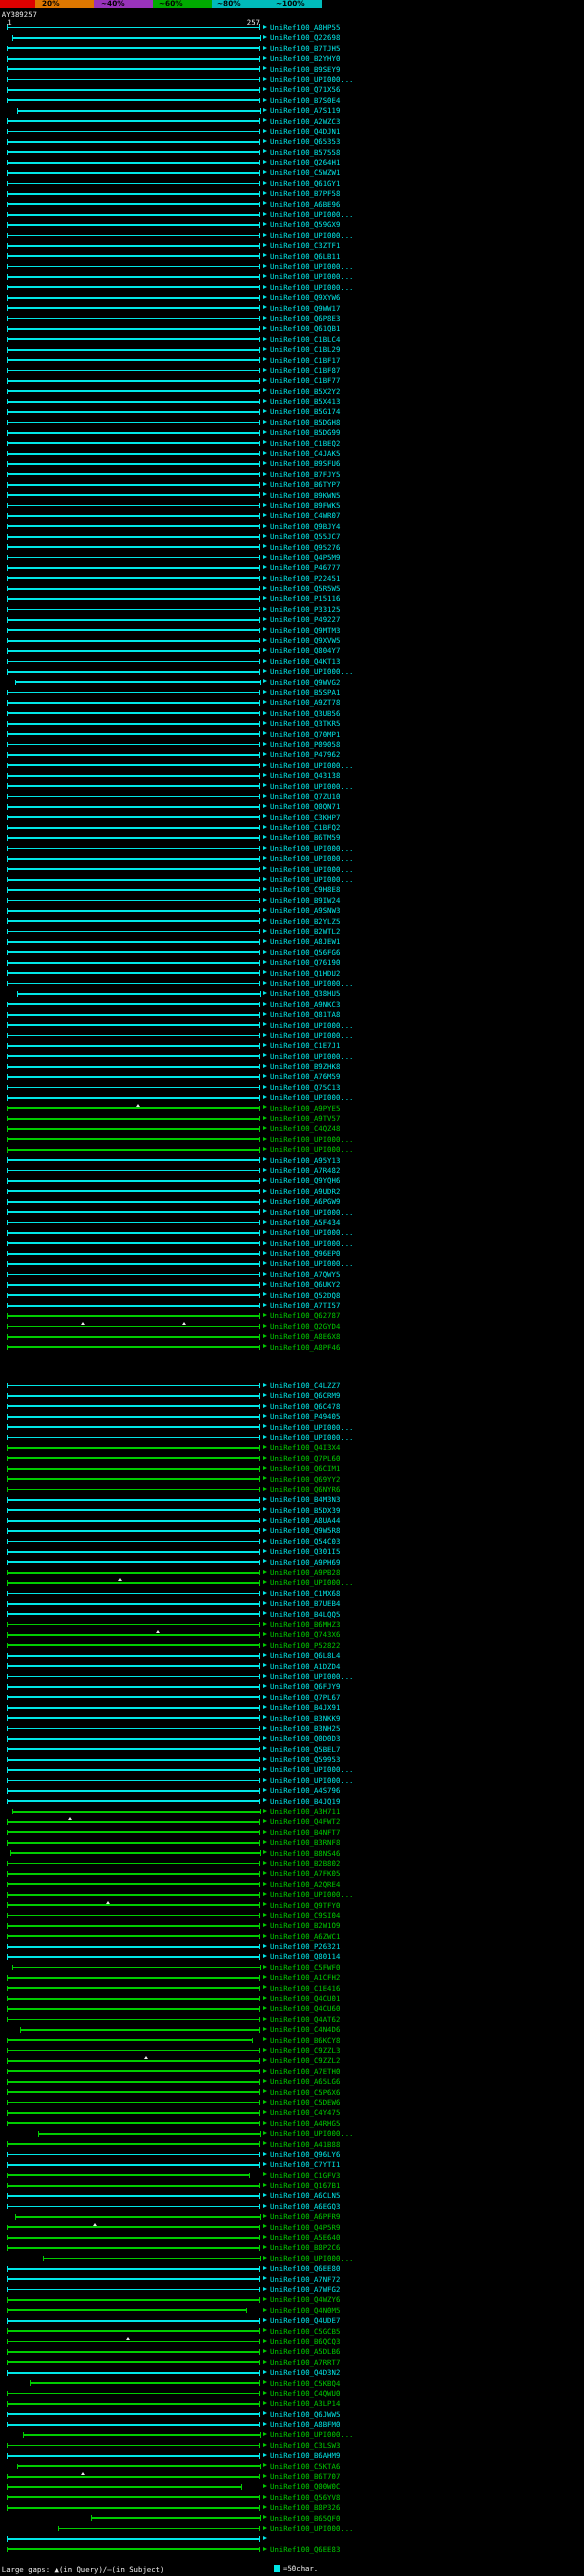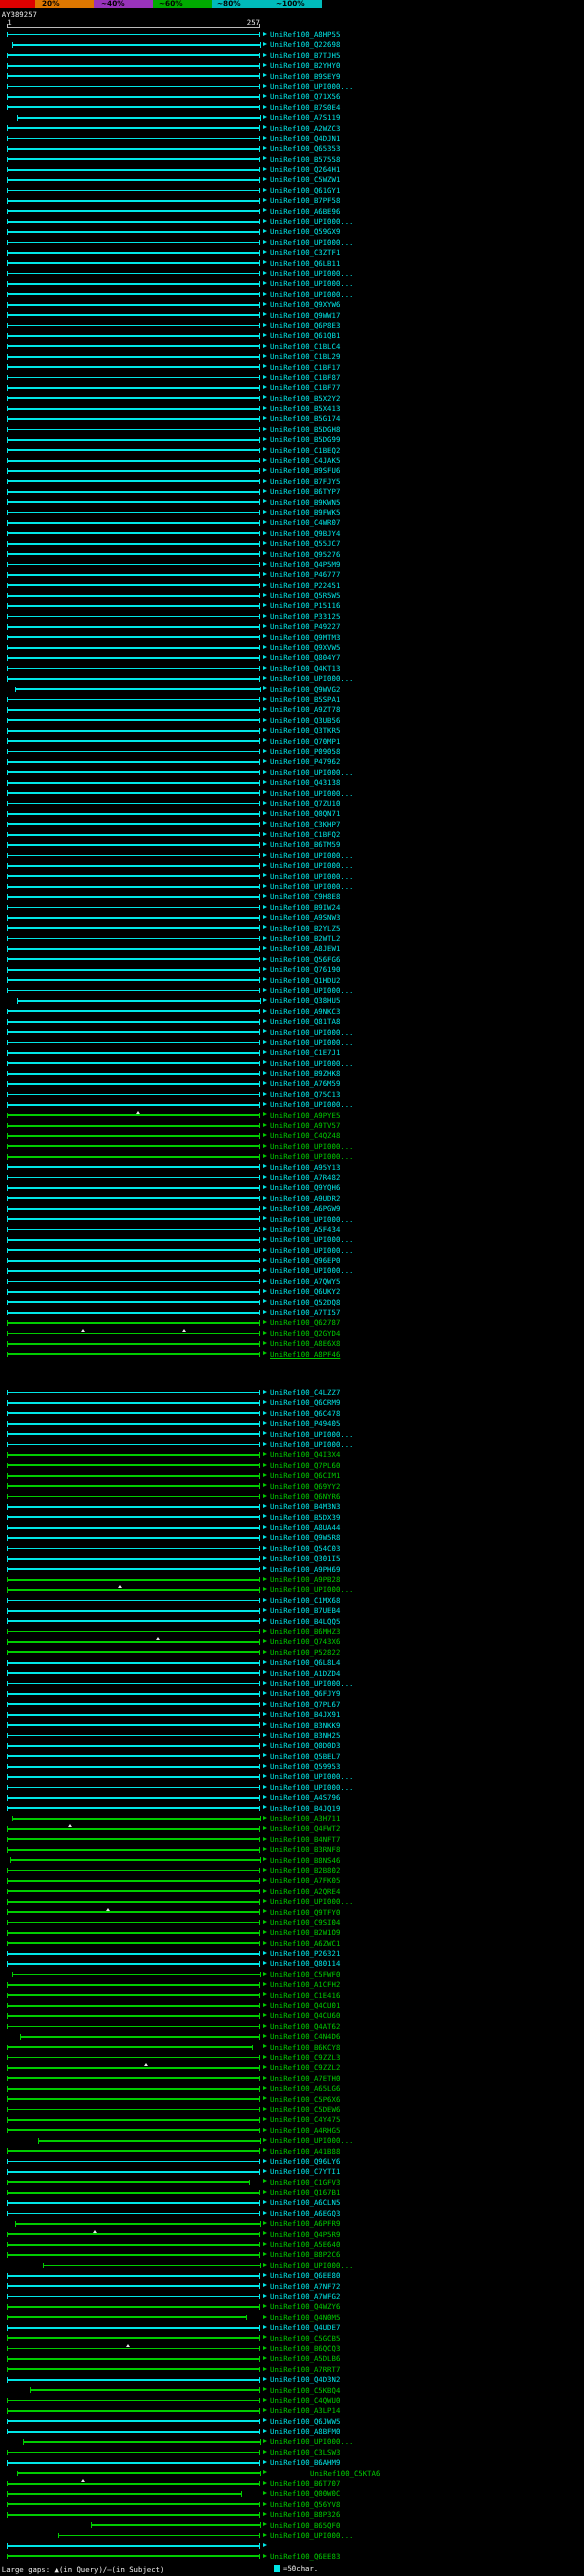--- a/index.html
+++ b/index.html
@@ -9,21 +9,21 @@
   .keyseg{height:8.2px}
   .keylabel{position:absolute;top:0;height:8.2px;line-height:8.2px;font-size:7.3px;font-weight:bold;
             color:#000;font-family:"DejaVu Sans",sans-serif}
   #query-name{position:absolute;top:10px;left:1.8px;font-size:7.3px;color:#e8e8e8}
   #scale-start{position:absolute;top:18.3px;left:7.3px;font-size:7.3px;color:#e8e8e8}
   #scale-end{position:absolute;top:18.3px;left:260px;transform:translateX(-100%);font-size:7.3px;color:#e8e8e8}
   #query-line{position:absolute;top:26.5px;left:7.3px;width:253px;height:0.9px;background:#bbb}
   #query-line::before,#query-line::after{content:"";position:absolute;top:-2.7px;width:0.9px;height:3.7px;background:#bbb}
   #query-line::before{left:0}
   #query-line::after{right:0}
-  #hits{position:absolute;top:30px;left:0;width:585px}
+  #hits{position:absolute;top:23px;left:0;width:585px}
   .hit-row{position:relative;width:585px}
   .bar{position:absolute;top:3.7px;height:1.8px}
   .bar::before,.bar::after{content:"";position:absolute;top:-1.8px;width:0.9px;height:5.5px;background:currentColor}
   .bar::before{left:0}
   .bar::after{right:0}
   .strand-arrow{position:absolute;left:263px;top:1.8px;width:0;height:0;
                 border-top:2.7px solid transparent;border-bottom:2.7px solid transparent;border-left:4.6px solid}
   .hit-label{position:absolute;left:270px;top:0;font-size:7.3px;line-height:10px;white-space:nowrap}
   .gap-marker{position:absolute;top:0;width:0;height:0;
               border-left:2.7px solid transparent;border-right:2.7px solid transparent;border-bottom:3.7px solid #e8e8e8}
@@ -683,21 +683,21 @@
       <span class="gap-marker" style="left: 182px;"></span>
     </div>
     <div class="hit-row" style="height: 10.4px;">
     <div class="bar" style="left: 7.3px; width: 253px; background: rgb(0, 204, 0); color: rgb(0, 204, 0);"></div>
     <div class="strand-arrow" style="border-left-color: rgb(0, 204, 0);"></div>
     <div class="hit-label" style="color: rgb(0, 204, 0);">UniRef100_A8E6X8</div>
   </div>
     <div class="hit-row" style="height: 10.4px;">
     <div class="bar" style="left: 7.3px; width: 253px; background: rgb(0, 204, 0); color: rgb(0, 204, 0);"></div>
     <div class="strand-arrow" style="border-left-color: rgb(0, 204, 0);"></div>
-    <div class="hit-label" style="color: rgb(0, 204, 0); text-decoration: underline;">UniRef100_A8PF46</div>
+    <div class="hit-label" style="color: rgb(0, 204, 0);">UniRef100_A8PF46</div>
   </div>
     <div class="hit-row" style="height: 10.4px; margin-top: 28px;">
     <div class="bar" style="left: 7.3px; width: 253px; background: rgb(0, 230, 230); color: rgb(0, 230, 230);"></div>
     <div class="strand-arrow" style="border-left-color: rgb(0, 230, 230);"></div>
     <div class="hit-label" style="color: rgb(0, 230, 230);">UniRef100_C4LZZ7</div>
   </div>
     <div class="hit-row" style="height: 10.4px;">
     <div class="bar" style="left: 7.3px; width: 253px; background: rgb(0, 230, 230); color: rgb(0, 230, 230);"></div>
     <div class="strand-arrow" style="border-left-color: rgb(0, 230, 230);"></div>
     <div class="hit-label" style="color: rgb(0, 230, 230);">UniRef100_Q6CRM9</div>
@@ -1215,21 +1215,21 @@
     <div class="hit-label" style="color: rgb(0, 204, 0);">UniRef100_C3LSW3</div>
   </div>
     <div class="hit-row" style="height: 10.4px;">
     <div class="bar" style="left: 7.3px; width: 253px; background: rgb(0, 230, 230); color: rgb(0, 230, 230);"></div>
     <div class="strand-arrow" style="border-left-color: rgb(0, 230, 230);"></div>
     <div class="hit-label" style="color: rgb(0, 230, 230);">UniRef100_B6AHM9</div>
   </div>
     <div class="hit-row" style="height: 10.4px;">
     <div class="bar" style="left: 17.4px; width: 243px; background: rgb(0, 204, 0); color: rgb(0, 204, 0);"></div>
     <div class="strand-arrow" style="border-left-color: rgb(0, 204, 0);"></div>
-    <div class="hit-label" style="color: rgb(0, 204, 0); margin-left: 40px;">UniRef100_C5KTA6</div>
+    <div class="hit-label" style="color: rgb(0, 204, 0);">UniRef100_C5KTA6</div>
   </div>
     <div class="hit-row" style="height: 10.4px;">
     <div class="bar" style="left: 7.3px; width: 253px; background: rgb(0, 204, 0); color: rgb(0, 204, 0);"></div>
     <div class="strand-arrow" style="border-left-color: rgb(0, 204, 0);"></div>
     <div class="hit-label" style="color: rgb(0, 204, 0);">UniRef100_B6T707</div>
   <span class="gap-marker" style="left: 81px;"></span>
     </div>
     <div class="hit-row" style="height: 10.4px;">
     <div class="bar" style="left: 7.3px; width: 235px; background: rgb(0, 204, 0); color: rgb(0, 204, 0);"></div>
     <div class="strand-arrow" style="border-left-color: rgb(0, 204, 0);"></div>

